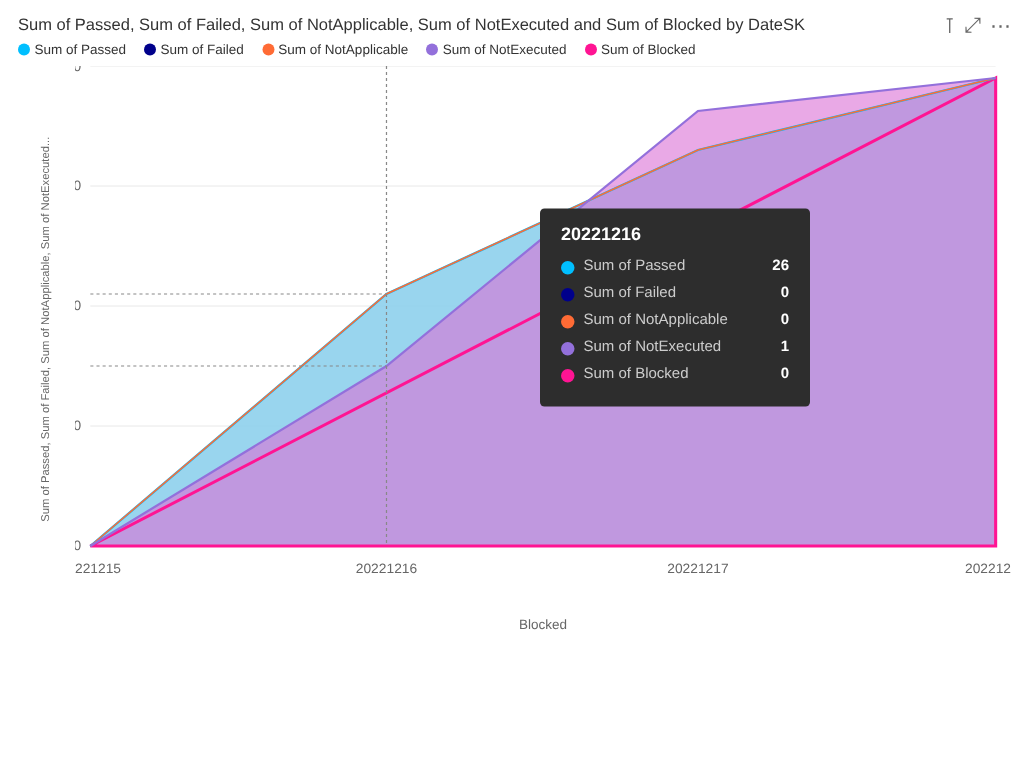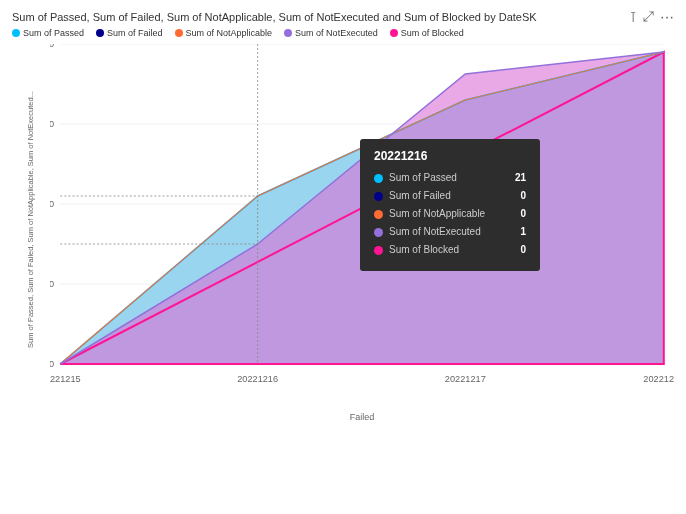--- a/index.html
+++ b/index.html
@@ -214,21 +214,21 @@
         <line x1="10" y1="200" x2="203" y2="200" stroke="#888" stroke-width="0.8" stroke-dasharray="2,2"></line>
 
       </svg>
 
       
       <div class="tooltip-box">
         <div class="tooltip-title">20221216</div>
         <div class="tooltip-row">
           <div class="tooltip-dot" style="background:#00BFFF;"></div>
           <span class="tooltip-label">Sum of Passed</span>
-          <span class="tooltip-value">21</span>
+          <span class="tooltip-value">26</span>
         </div>
         <div class="tooltip-row">
           <div class="tooltip-dot" style="background:#00008B;"></div>
           <span class="tooltip-label">Sum of Failed</span>
           <span class="tooltip-value">0</span>
         </div>
         <div class="tooltip-row">
           <div class="tooltip-dot" style="background:#FF6B35;"></div>
           <span class="tooltip-label">Sum of NotApplicable</span>
           <span class="tooltip-value">0</span>
@@ -241,18 +241,18 @@
         <div class="tooltip-row">
           <div class="tooltip-dot" style="background:#FF1493;"></div>
           <span class="tooltip-label">Sum of Blocked</span>
           <span class="tooltip-value">0</span>
         </div>
       </div>
 
     </div>
 
     <div style="position:absolute;bottom:0;left:38px;right:0;text-align:center;">
-      <span style="font-size:9px;color:#666;">Failed</span>
+      <span style="font-size:9px;color:#666;">Blocked</span>
     </div>
 
   </div>
 
 </div>
 
 </body></html>

